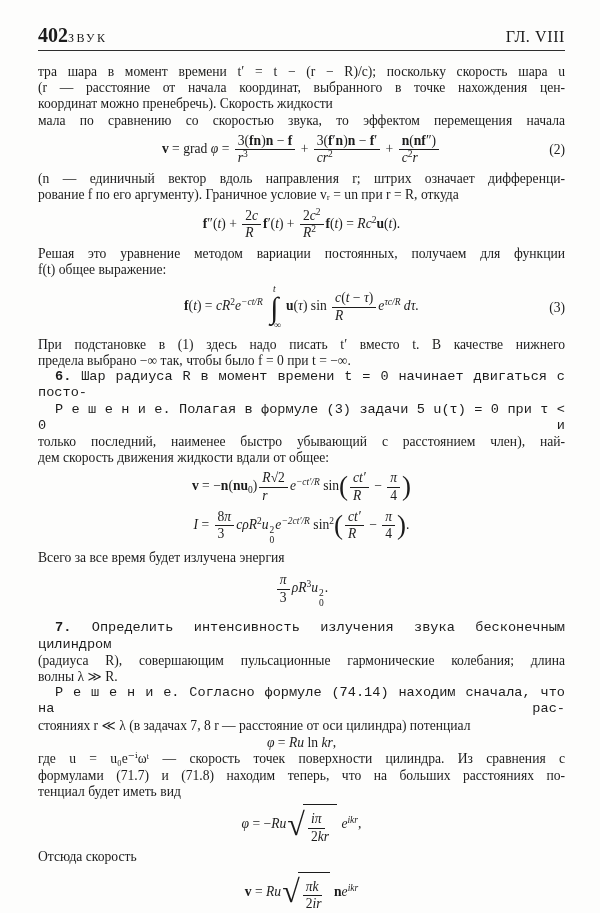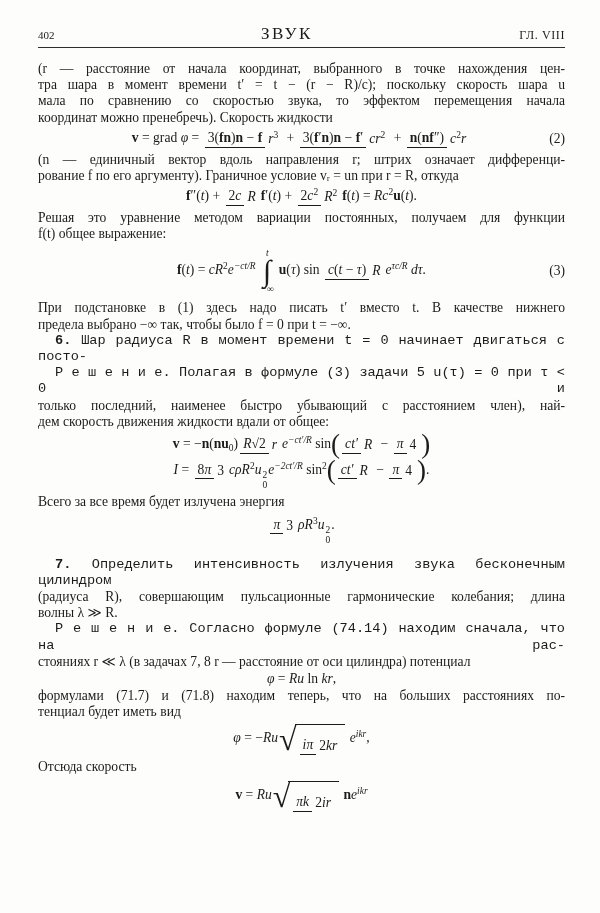--- a/index.html
+++ b/index.html
@@ -4,72 +4,72 @@
 <style>
   html,body{margin:0;padding:0;background:#ffffff;}
   .page{
     width:600px;height:913px;box-sizing:border-box;
     background:#fdfdfc;color:#1b1b1b;
     padding:24px 35px 0 38px;overflow:hidden;
     font-family:"Liberation Serif","DejaVu Serif",serif;
   }
   
   .header{display:flex;align-items:baseline;border-bottom:1.4px solid #2e2e2e;padding-bottom:3px;}
-  .pagenum{font-size:11px;}
-  .htitle{flex:1;text-align:center;font-size:17px;letter-spacing:2.5px;}
-  .hchap{font-size:12px;letter-spacing:.6px;}
+  .pagenum{font-size:20px;font-weight:bold;}
+  .htitle{flex:1;text-align:left;font-size:12px;letter-spacing:2.5px;}
+  .hchap{font-size:16px;letter-spacing:.6px;}
   
   .content{margin-top:13px;font-size:13.6px;line-height:16.2px;}
   .tl{text-align:justify;}
   .tl.full{text-align-last:justify;}
   .tl.ind{text-indent:17px;font-family:Liberation Mono, monospace;}
   
   .eq{position:relative;display:flex;justify-content:center;align-items:center;margin:4px 0;line-height:1.15;}
   .eq.tight{margin:1px 0;}
   .eq.mt6{margin-top:6px;margin-bottom:6px;}
   .eqbody{display:inline-block;white-space:nowrap;}
   .eqnum{position:absolute;right:0;top:50%;transform:translateY(-50%);}
-  .frac{display:inline-flex;align-items:flex-end;vertical-align:middle;margin:0 2px;line-height:1.08;}
+  .frac{display:inline-flex;flex-direction:column;align-items:flex-start;vertical-align:middle;margin:0 2px;line-height:1.08;}
   .num,.den{padding:1px 3px;white-space:nowrap;display:block;text-align:center;}
   .num{border-bottom:1px solid #1b1b1b;}
   .i{font-style:italic;}
   .b{font-weight:700;}
   .r{font-style:normal;}
   sup,sub{font-size:9.5px;line-height:0;}
   sup{vertical-align:5px;}
   sub{vertical-align:-3px;}
   sup.i{font-style:italic;}
   .intg{display:inline-flex;flex-direction:column;align-items:center;vertical-align:middle;margin:0 5px;line-height:1;}
   .iglyph{font-size:30px;line-height:.85;}
   .ilim{font-size:9.5px;font-style:italic;line-height:1.1;}
   .stack{display:inline-flex;flex-direction:column;align-items:flex-start;font-size:9.5px;line-height:1.05;vertical-align:-4px;margin:0 1px;}
   .sqrt{display:inline-flex;align-items:center;vertical-align:middle;margin:0 1px;}
   .rad{font-size:32px;line-height:.8;margin-right:-2px;}
-  .radicand{border-top:1.3px solid #1b1b1b;padding:12px 3px 0;display:inline-block;}
+  .radicand{border-top:1.3px solid #1b1b1b;padding:6px 3px 0;display:inline-block;}
   .bigp{font-size:27px;line-height:.8;vertical-align:middle;}
   .prob{margin-top:11px;}
 </style>
 </head>
 <body>
 
 <div class="page">
 
   <div class="header">
     <span class="pagenum">402</span>
     <span class="htitle">ЗВУК</span>
     <span class="hchap">ГЛ. VIII</span>
   </div>
 
   <div class="content">
 
     <div>
+        <div class="tl full">тра шара в момент времени t′ = t − (r − R)/c); поскольку скорость шара u</div>
         <div class="tl full">(r — расстояние от начала координат, выбранного в точке нахождения цен-</div>
-        <div class="tl full">тра шара в момент времени t′ = t − (r − R)/c); поскольку скорость шара u</div>
+        <div class="tl">координат можно пренебречь). Скорость жидкости</div>
         <div class="tl full">мала по сравнению со скоростью звука, то эффектом перемещения начала</div>
-        <div class="tl">координат можно пренебречь). Скорость жидкости</div>
       </div>
 
     <div class="eq">
       <span class="eqbody"><span class="b">v</span><span class="r"> = grad </span><span class="i">φ</span><span class="r"> = </span><span class="frac">
             <span class="num"><span class="r">3(</span><span class="b">fn</span><span class="r">)</span><span class="b">n</span><span class="r"> − </span><span class="b">f</span></span>
             <span class="den"><span class="i">r</span><sup>3</sup></span>
           </span><span class="r"> + </span><span class="frac">
             <span class="num"><span class="r">3(</span><span class="b">f</span><span class="r">′</span><span class="b">n</span><span class="r">)</span><span class="b">n</span><span class="r"> − </span><span class="b">f</span><span class="r">′</span></span>
             <span class="den"><span class="i">cr</span><sup>2</sup></span>
           </span><span class="r"> + </span><span class="frac">
@@ -185,20 +185,21 @@
     <div>
         <div class="tl full ind">Р е ш е н и е. Согласно формуле (74.14) находим сначала, что на рас-</div>
         <div class="tl">стояниях r ≪ λ (в задачах 7, 8 r — расстояние от оси цилиндра) потенциал</div>
       </div>
 
     <div class="eq tight">
       <span class="eqbody"><span class="i">φ</span><span class="r"> = </span><span class="i">Ru</span><span class="r"> ln </span><span class="i">kr</span><span class="r">,</span></span>
     </div>
 
     <div>
+        <div class="tl full">где u = u₀e⁻ⁱωᵗ — скорость точек поверхности цилиндра. Из сравнения с</div>
         <div class="tl full">формулами (71.7) и (71.8) находим теперь, что на больших расстояниях по-</div>
         <div class="tl">тенциал будет иметь вид</div>
       </div>
 
     <div class="eq">
       <span class="eqbody"><span class="i">φ</span><span class="r"> = −</span><span class="i">Ru</span><span class="sqrt">
             <span class="rad">√</span>
             <span class="radicand"><span class="frac">
                 <span class="num"><span class="i">iπ</span></span>
                 <span class="den"><span class="r">2</span><span class="i">kr</span></span>

